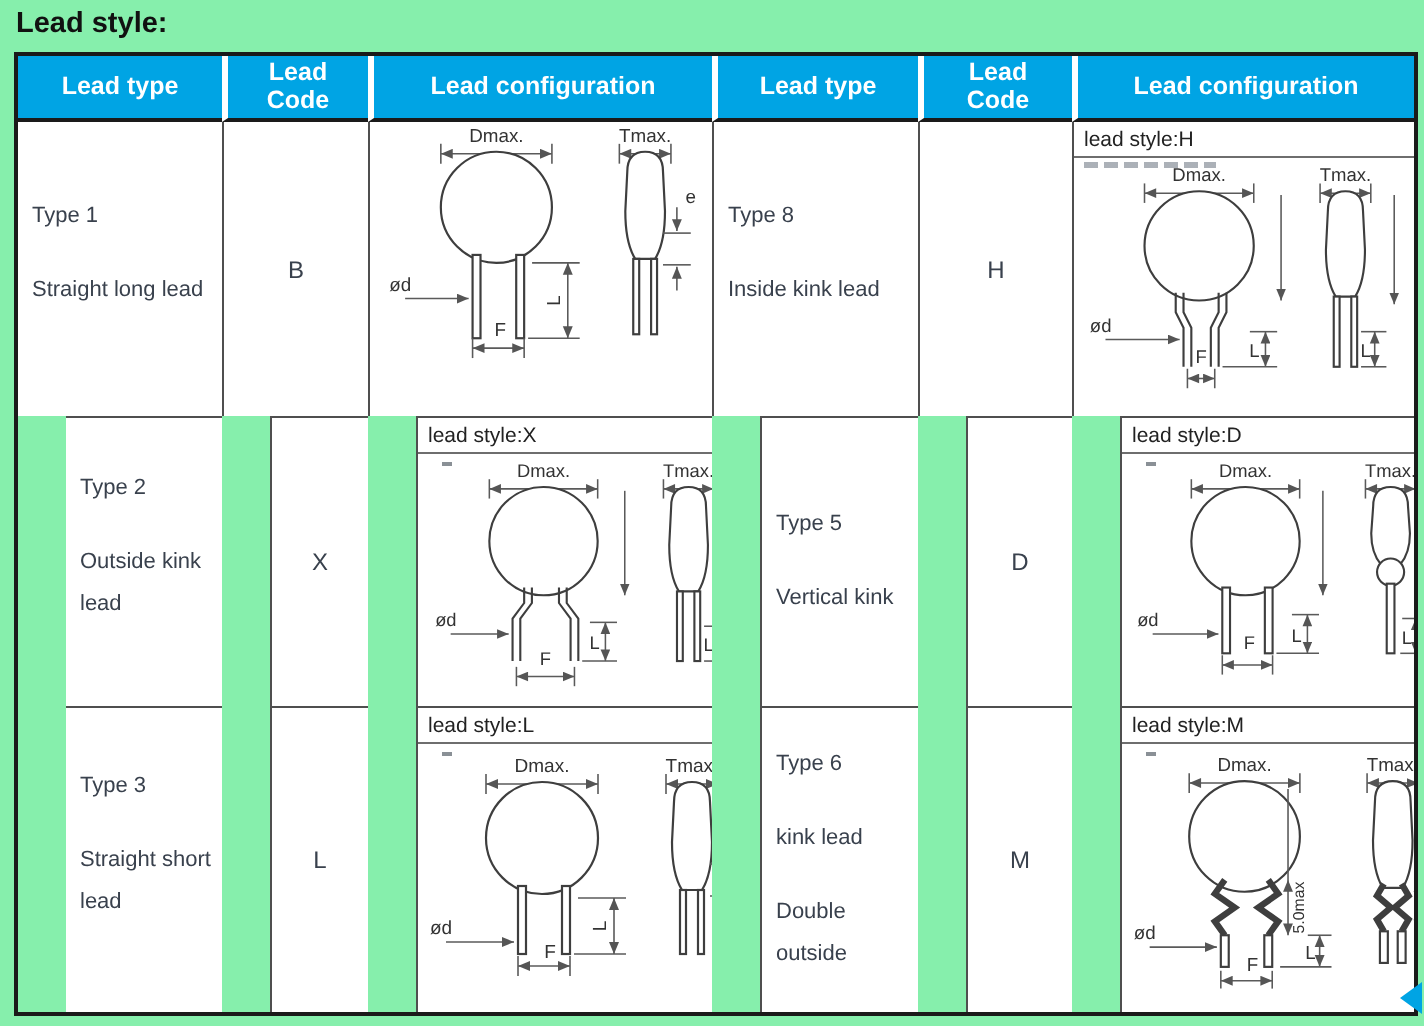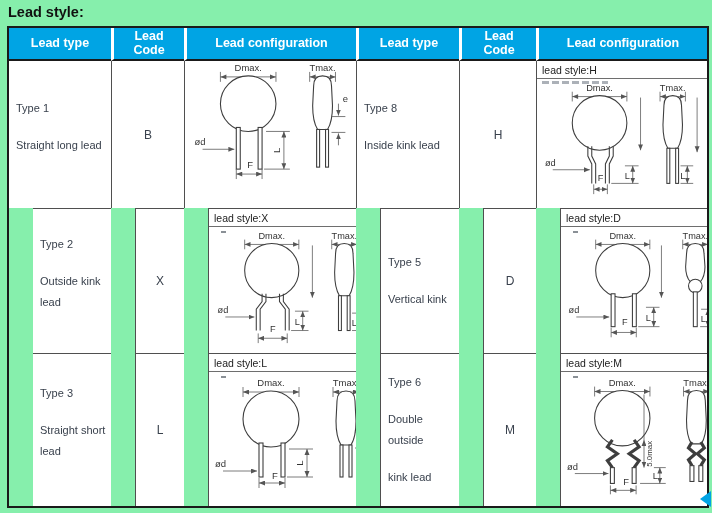--- a/index.html
+++ b/index.html
@@ -291,22 +291,22 @@
           <rect class="ol" x="140" y="70" width="3" height="32"></rect>
         <text class="dtx" x="160" y="42" text-anchor="middle">e</text>
         <line class="dim" x1="153" y1="44" x2="153" y2="56" marker-end="url(#mA)"></line>
         <line class="dim" x1="146" y1="57" x2="160" y2="57"></line>
           <line class="dim" x1="146" y1="73" x2="160" y2="73"></line>
         <line class="dim" x1="153" y1="86" x2="153" y2="74" marker-end="url(#mA)"></line>
       </svg>
     </div>
     <div class="cell tcell bl bt">
       <span>Type 6</span>
+      <span>kink lead</span>
       <span>Double outside</span>
-      <span>kink lead</span>
     </div>
     <div class="cell ccell bl bt">
         <span>M</span>
       </div>
     <div class="cell dcell bl bt">
       <span class="slabel">lead style:M</span>
       <div class="dash"></div>
       <svg class="diag" width="168" height="126" viewBox="0 0 170 124">
         <text class="dtx" x="62" y="11" text-anchor="middle">Dmax.</text>
         <line class="dim" x1="34" y1="17" x2="90" y2="17" marker-start="url(#mB)" marker-end="url(#mA)"></line>

